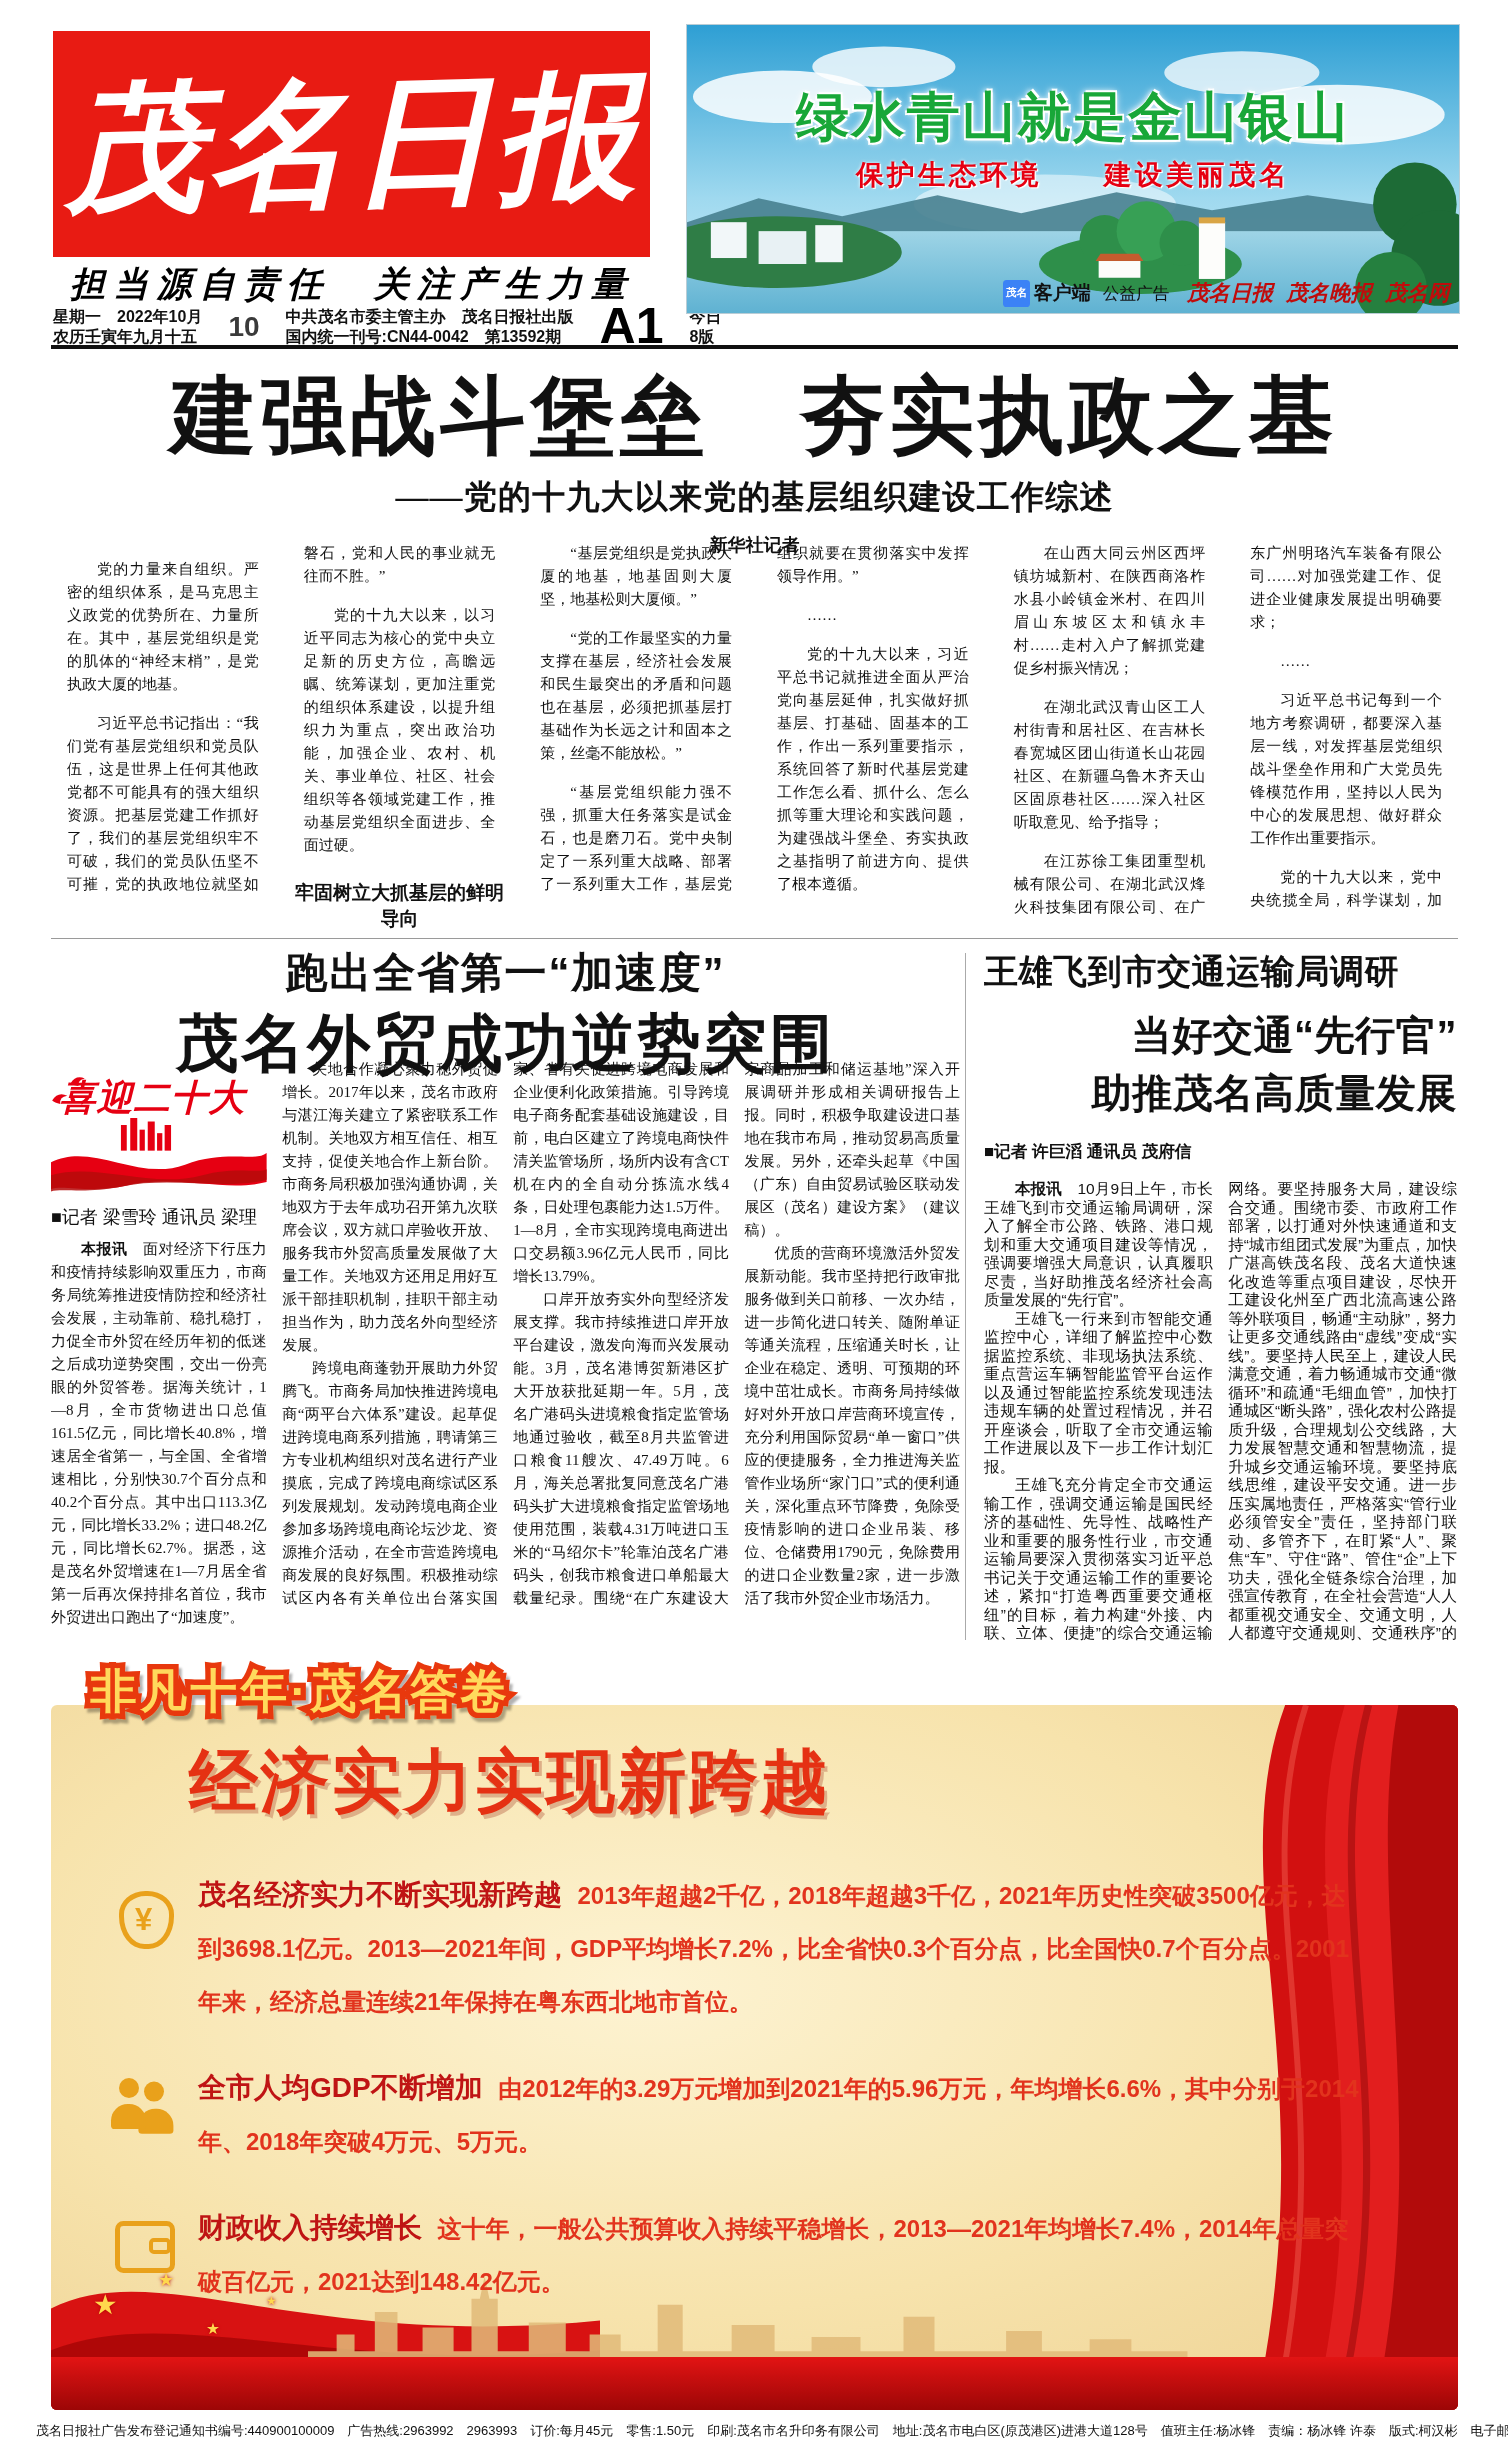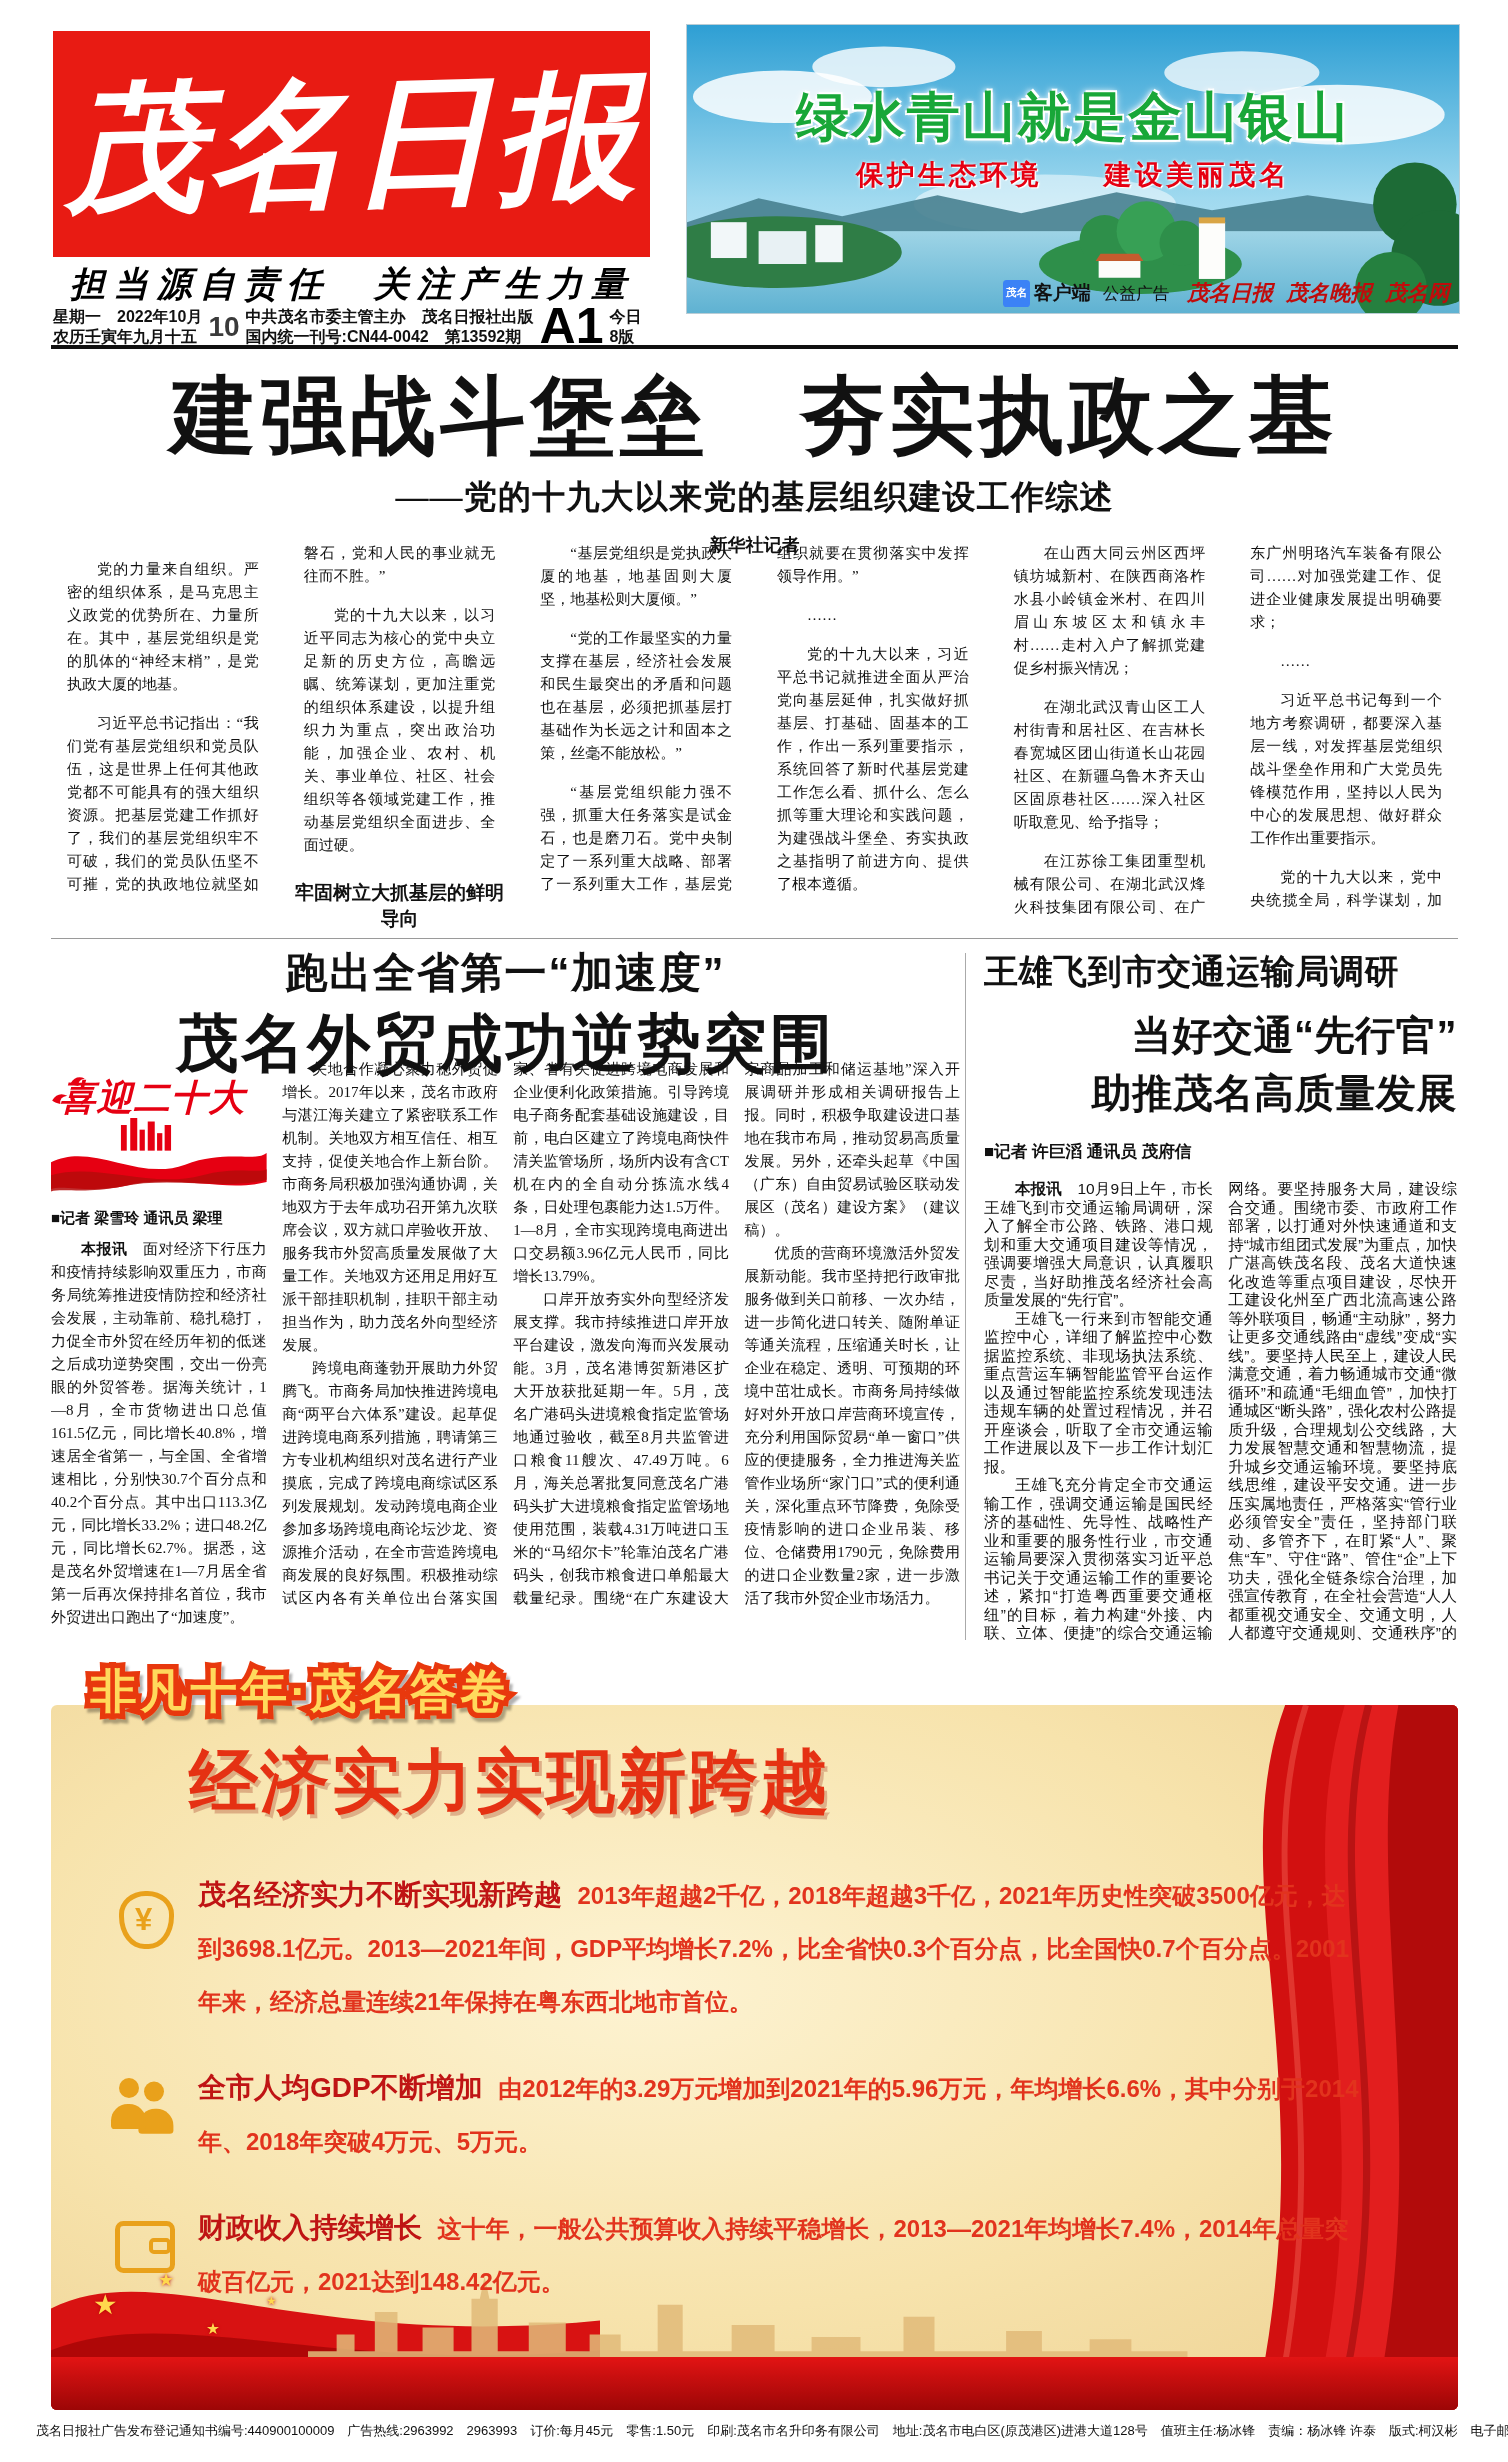--- a/index.html
+++ b/index.html
@@ -7,21 +7,21 @@
         font-family:"Liberation Serif","DejaVu Serif",serif;color:#111;}
   .abs{position:absolute;}
 
   
   #masthead-box{left:53px;top:31px;width:597px;height:226px;background:#e81b13;
     display:flex;align-items:center;justify-content:center;}
   #masthead-title{color:#fff;font-size:140px;font-weight:900;font-style:italic;
     letter-spacing:3.6px;transform:rotate(-1.5deg);font-family:"Liberation Serif",serif;line-height:1;}
   #slogan{left:53px;top:261px;width:598px;text-align:center;font-size:35px;font-weight:900;
     font-style:italic;letter-spacing:8.4px;color:#000;}
-  #dateline{left:53px;top:303px;width:632px;display:flex;align-items:center;gap:6px;}
+  #dateline{left:53px;top:303px;width:632px;display:flex;align-items:center;gap:26px;}
   .dl-2l{display:flex;flex-direction:column;justify-content:center;font-size:16px;line-height:20px;
     font-weight:700;font-family:"Liberation Sans",sans-serif;white-space:nowrap;}
   .dl-big{font-size:28px;font-weight:700;color:#3a3a3a;font-family:"Liberation Sans",sans-serif;line-height:42px;}
   .dl-a1{font-size:50px;font-weight:900;color:#000;font-family:"Liberation Sans",sans-serif;line-height:47px;}
   #top-rule{left:51px;top:345px;width:1407px;height:3.6px;background:#101010;}
 
   
   #banner{left:686px;top:24px;width:772px;height:288px;overflow:hidden;border:0.6px solid #b9cdd6;}
   #banner svg{position:absolute;left:0;top:0;}
   #banner-headline{position:absolute;left:0;top:57px;width:100%;text-align:center;
@@ -57,21 +57,21 @@
   
   #s2{left:51px;top:945px;width:909px;}
   #s2-kicker{text-align:center;font-size:42px;font-weight:900;letter-spacing:1.8px;
     font-family:"Liberation Sans",sans-serif;}
   #s2-headline{text-align:center;font-size:63px;font-weight:900;letter-spacing:3px;margin-top:8.4px;
     font-family:"Liberation Serif",serif;line-height:70px;}
   #s2-body{left:51px;top:1058px;width:909px;height:574px;column-count:4;column-gap:15.5px;
     font-size:15px;line-height:23px;text-align:justify;overflow:hidden;column-fill:auto;}
   #s2-body p{margin:0;text-indent:2em;}
   #s2-logo{break-inside:avoid;width:100%;height:148px;position:relative;}
-  #s2-byline{font-weight:700;text-indent:0 !important;font-size:15px;margin:0 0 8.4px 0 !important;
+  #s2-byline{font-weight:400;text-indent:0 !important;font-size:18px;margin:0 0 8.4px 0 !important;
     font-family:"Liberation Sans",sans-serif;}
   .lead-label{font-weight:900;font-family:"Liberation Sans",sans-serif;}
 
   
   #s3{left:984px;top:949px;width:473px;}
   #s3-kicker{font-size:34px;font-weight:900;letter-spacing:0.6px;font-family:Liberation Sans, sans-serif;}
   #s3-headline1,#s3-headline2{font-size:40px;font-weight:900;line-height:58px;letter-spacing:0.6px;
     font-family:"Liberation Sans",sans-serif;text-align:right;}
   #s3-headline1{margin-top:10.7px;}
   #s3-byline{margin-top:18px;font-size:16.7px;font-weight:900;font-family:"Liberation Sans",sans-serif;}

